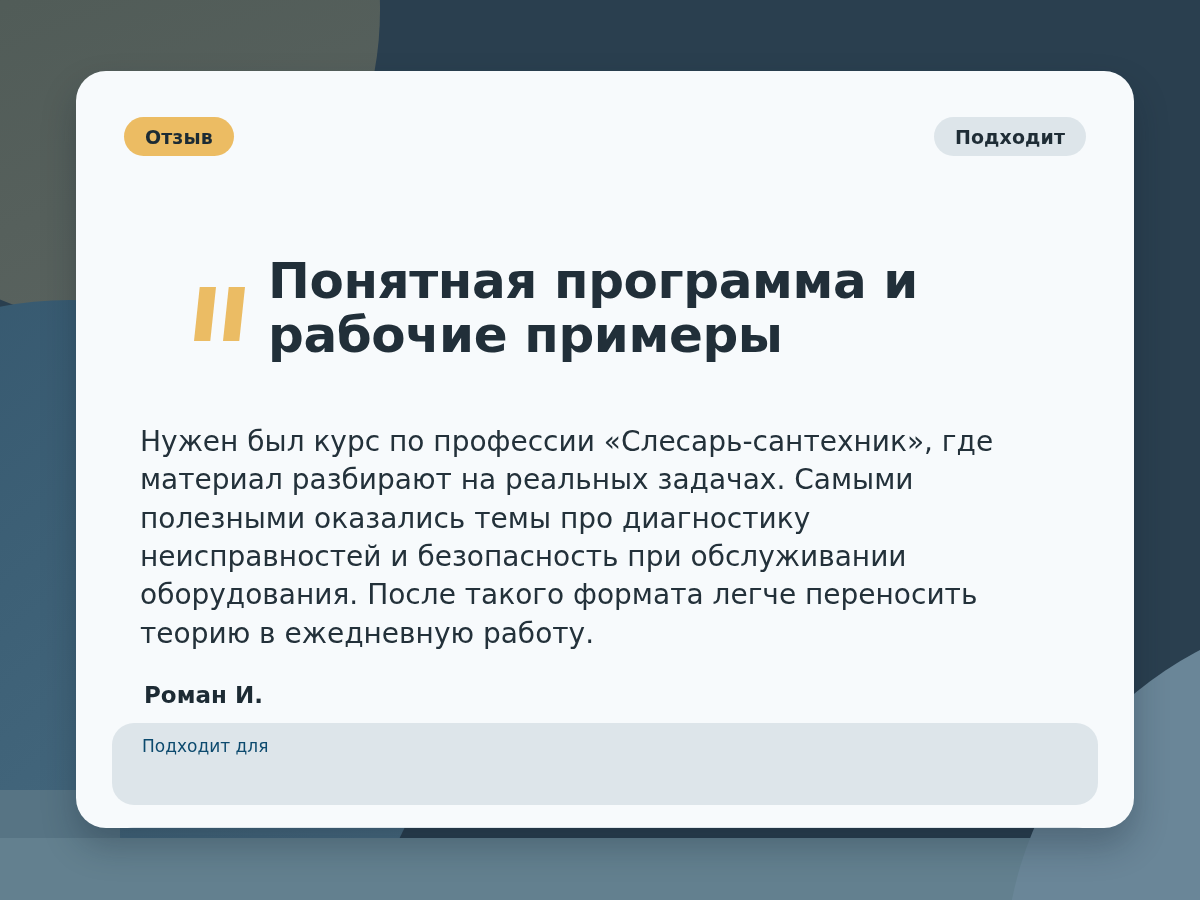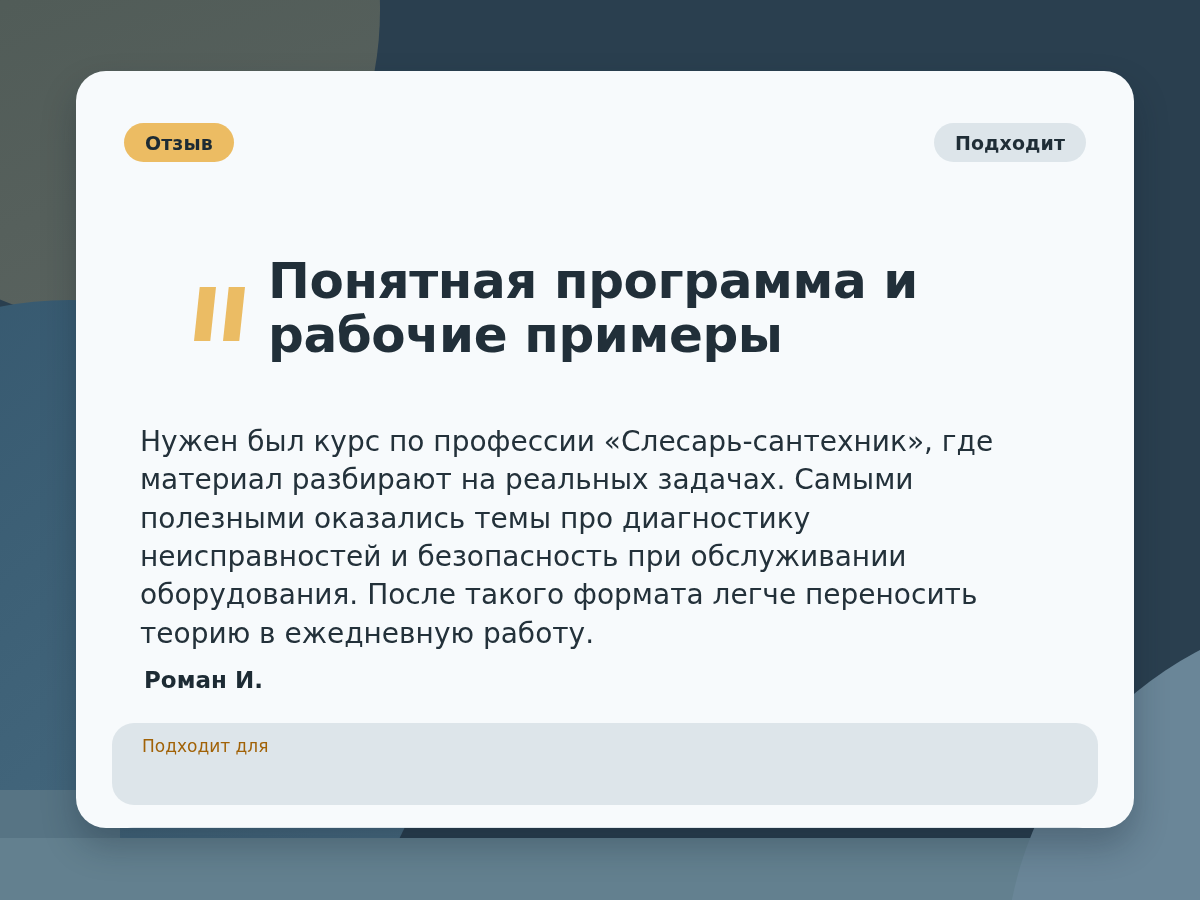--- a/index.html
+++ b/index.html
@@ -95,21 +95,21 @@
     width: 100%;
     height: 100%;
     padding: 0;
   }
 
   
   .badge-row {
     position: absolute;
     left: 48px;
     right: 48px;
-    top: 52px;
+    top: 46px;
     display: flex;
     align-items: center;
     justify-content: space-between;
   }
 
   .badge {
     display: inline-flex;
     align-items: center;
     justify-content: center;
     height: 39px;
@@ -186,21 +186,21 @@
     margin: 16px;
     font-size: 28px;
     line-height: 1.37;
     color: #23313a;
   }
 
   
   .author {
     position: absolute;
     left: 68px;
-    top: 596px;
+    top: 611px;
     font-size: 23px;
     font-weight: bold;
     color: #1d2b34;
   }
 
   
   .chips {
     position: absolute;
     left: 36px;
     top: 559px;
@@ -214,21 +214,21 @@
     border-radius: 22px;
     background: #dde5ea;
     padding: 13px 30px 0 30px;
     margin-top: 22px;
   }
 
   .chip-label {
     display: block;
     font-size: 17px;
     line-height: 1.2;
-    color: #a16207;
+    color: #0c4a6e;
     margin-bottom: 3px;
   }
 
   .chip-value {
     display: block;
     font-size: 25px;
     font-weight: bold;
     line-height: 1.2;
     color: #1d2b34;
   }

